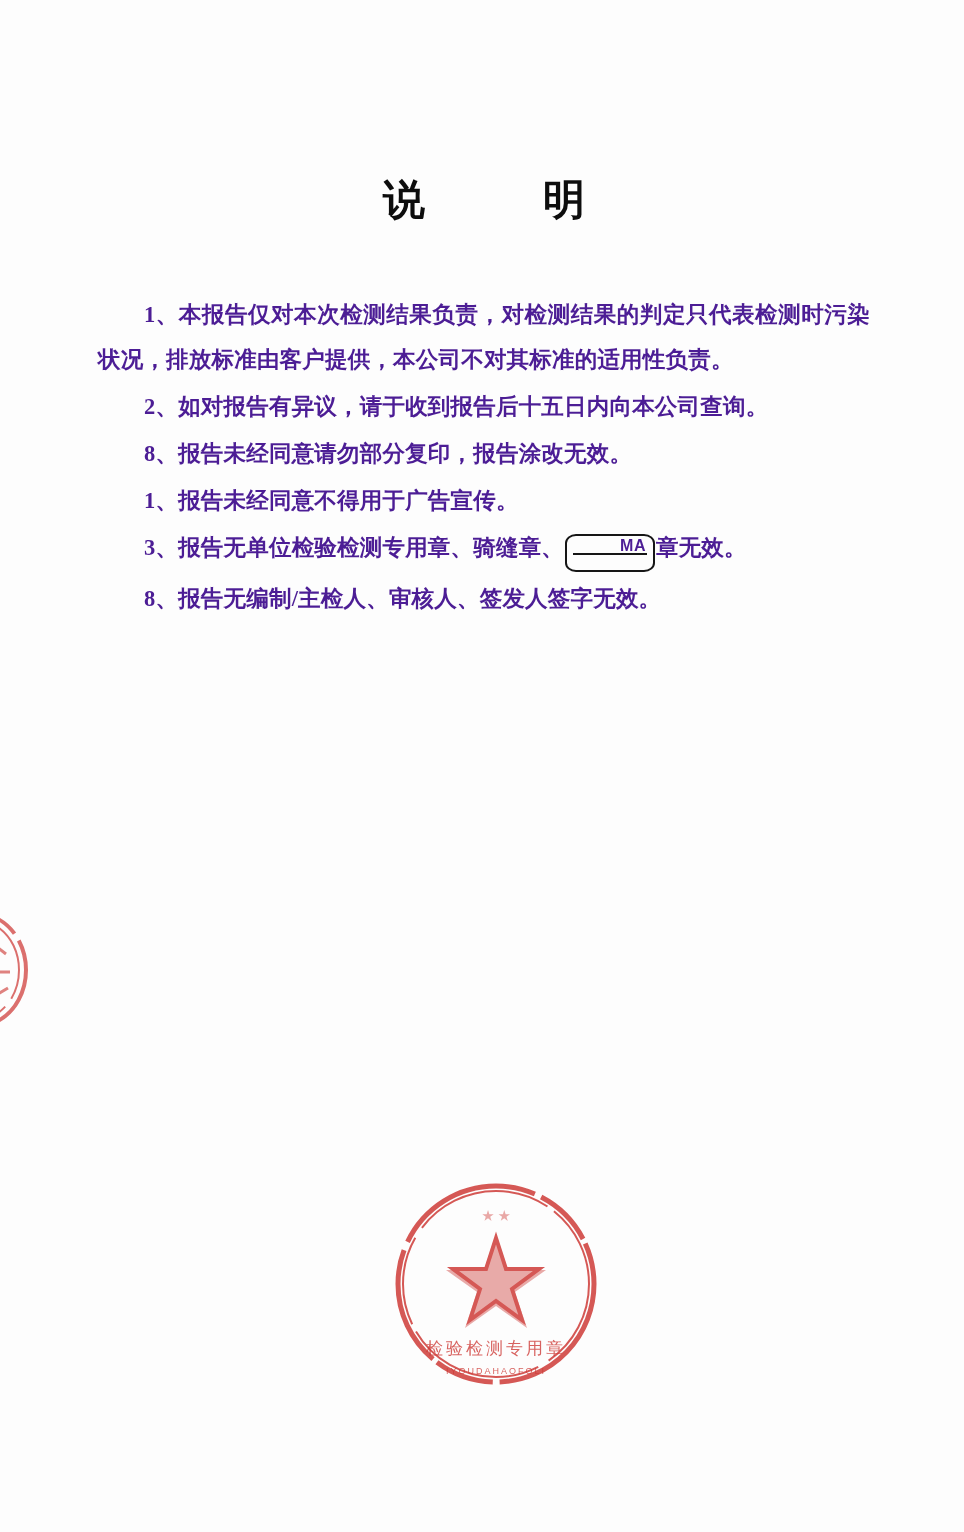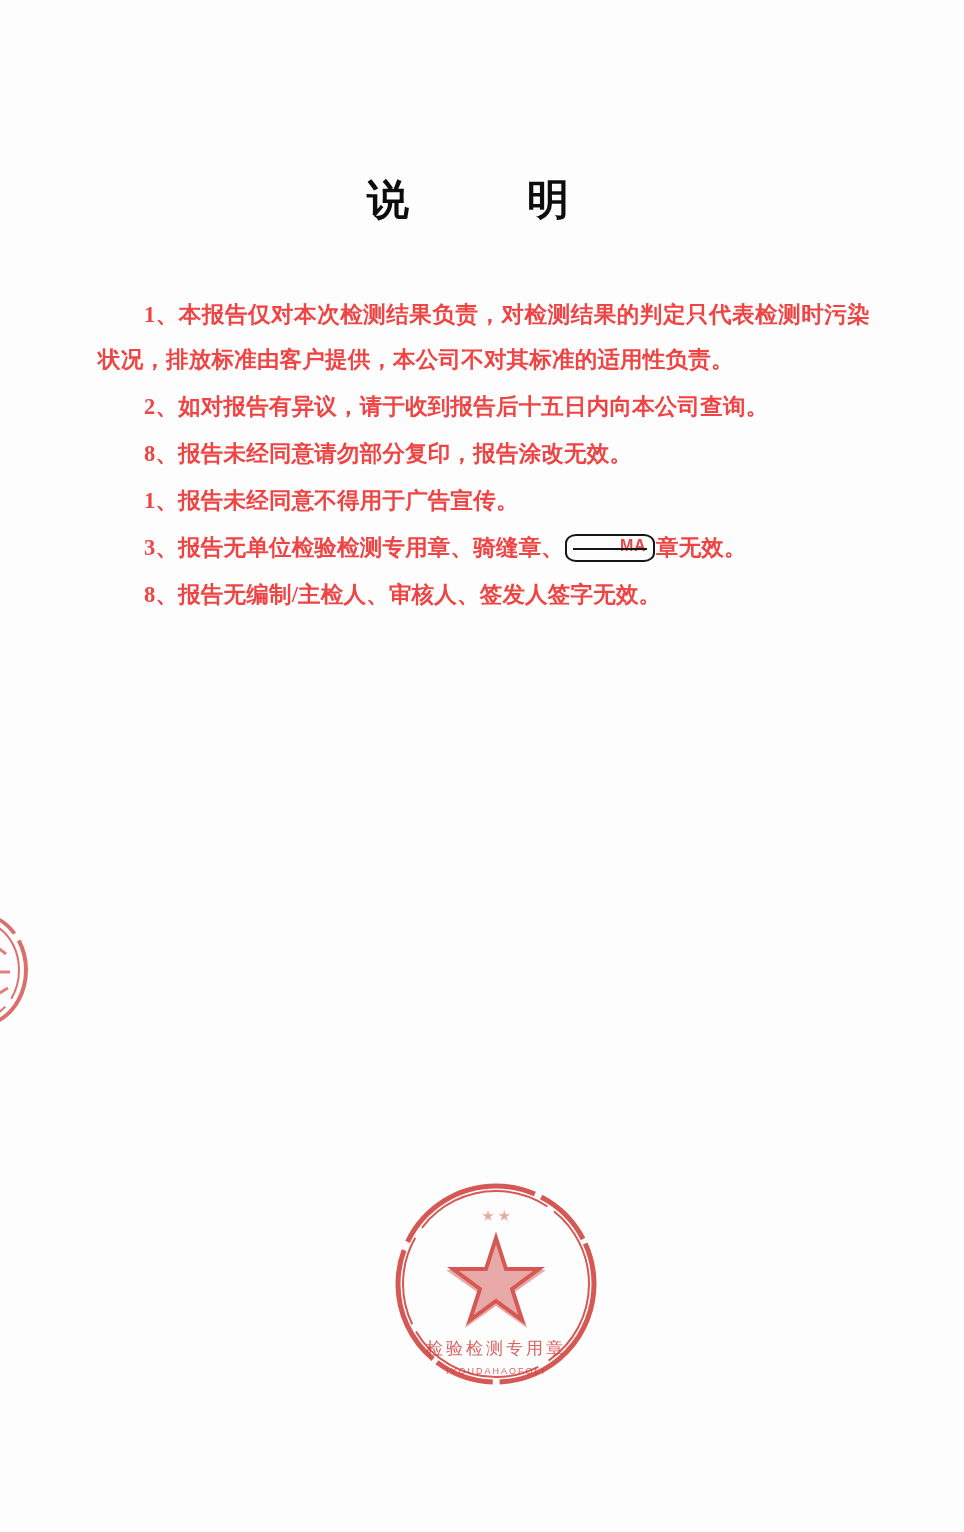--- a/index.html
+++ b/index.html
@@ -20,21 +20,21 @@
     position: relative;
     width: 964px;
     height: 1532px;
     background: #fdfdfd;
   }
 
   
   .doc-title {
     position: absolute;
     top: 172px;
-    left: 0;
+    left: 16px;
     width: 936px;
     text-align: center;
     font-size: 42px;
     font-weight: 700;
     letter-spacing: 38px;
     text-indent: 38px;
     color: #0d0d0d;
     font-family: "Liberation Serif", "DejaVu Serif", serif;
   }
 
@@ -42,36 +42,36 @@
   .notes {
     position: absolute;
     top: 292px;
     left: 98px;
     width: 772px;
   }
 
   .note-item {
     font-size: 22.5px;
     line-height: 45px;
-    color: #ef4444;
+    color: #4c1d95;
     text-align: justify;
     text-justify: inter-ideograph;
     text-indent: 46px;
     margin: 0 0 2px 0;
     font-weight: 600;
     letter-spacing: 0.2px;
     font-family: "Liberation Serif", "DejaVu Serif", serif;
   }
 
   
   .ma-mark {
     display: inline-block;
     border: 2.2px solid #161616;
     border-radius: 11px / 9px;
-    padding: 0 7px 5px 7px;
+    padding: 0 7px 15px 7px;
     font-size: 16px;
     line-height: 19px;
     font-weight: 700;
     font-family: "Liberation Sans", sans-serif;
     letter-spacing: 0.5px;
     vertical-align: 2px;
     position: relative;
     top: -2px;
     margin: 0 1px;
   }

